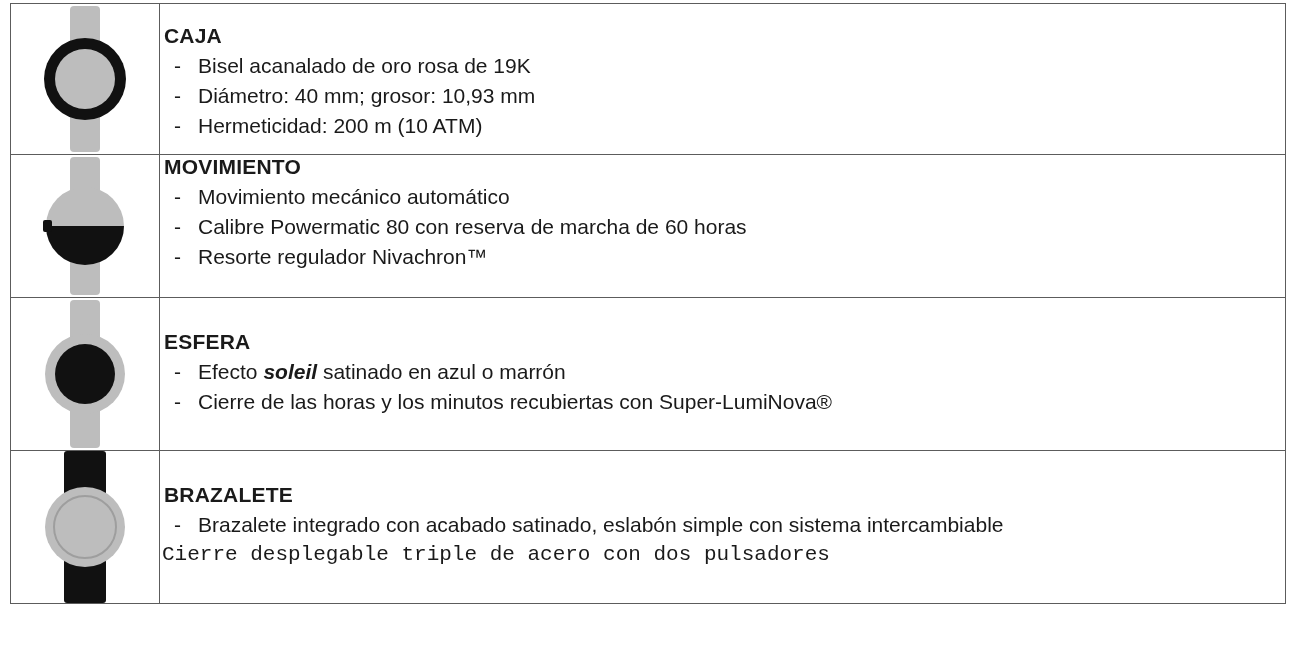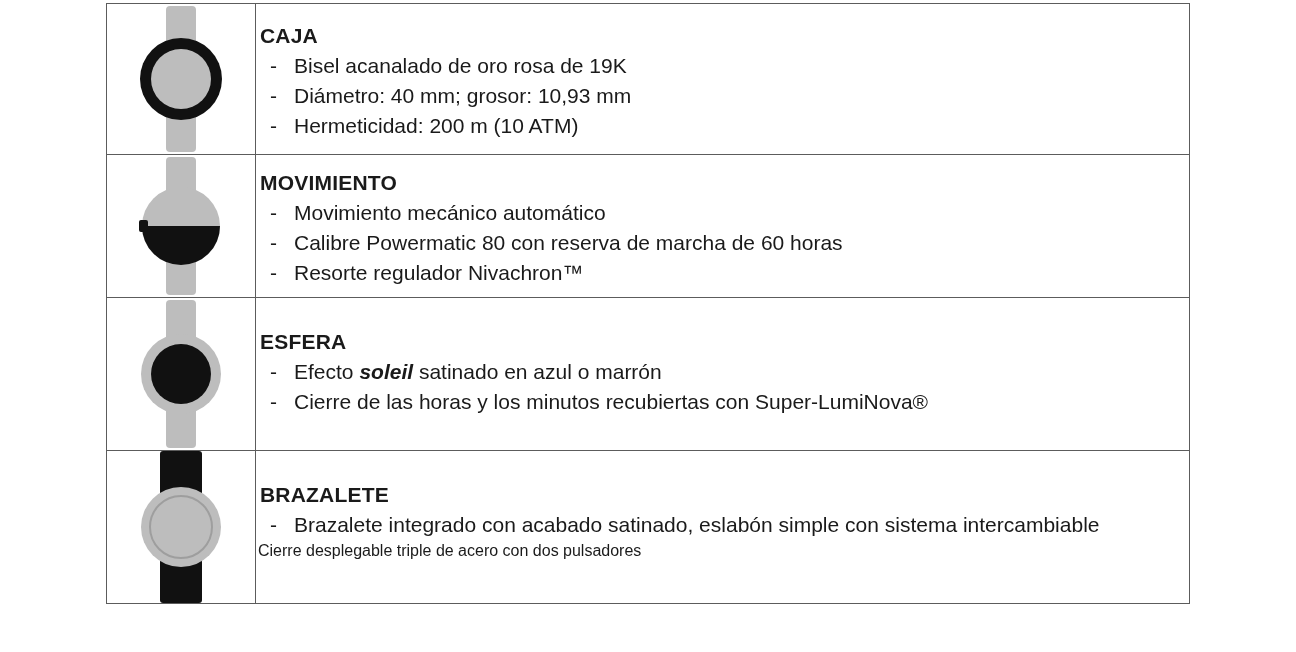--- a/index.html
+++ b/index.html
@@ -9,21 +9,21 @@
   }
   body {
     width: 1296px;
     height: 652px;
     font-family: "Liberation Sans", sans-serif;
     color: #1a1a1a;
     overflow: hidden;
   }
 
   .spec-table {
-    width: 1084px;
+    width: 1276px;
     margin: 3px auto 4px auto;
     border-collapse: collapse;
     table-layout: fixed;
   }
 
   .spec-table td {
     border: 1px solid #5c5c5c;
     padding: 0;
     vertical-align: top;
   }
@@ -33,21 +33,21 @@
     text-align: center;
     vertical-align: middle;
     padding: 6px 0;
   }
 
   .text-cell {
     padding: 8px 10px 10px 12px;
   }
 
   .row-caja .text-cell { padding-top: 20px; }
-  .row-movimiento .text-cell { padding-top: 16px; }
+  .row-movimiento .text-cell { }
   .row-esfera .text-cell { padding-top: 32px; }
   .row-brazalete .text-cell { padding-top: 32px; }
 
   .section-title {
     font-size: 21px;
     font-weight: bold;
     letter-spacing: 0.2px;
     margin: 0 0 4px 4px;
     line-height: 1.1;
   }
@@ -68,23 +68,24 @@
 
   ul.bullets li .dash {
     position: absolute;
     left: 14px;
     top: 0;
     font-size: 21px;
     line-height: 1.42;
   }
 
   .plain-line {
-    font-size: 16px;
+    font-size: 21px;
     line-height: 1.42;
     padding-left: 2px;
+    font-family: Liberation Mono, monospace;
   }
 
   .ital { font-style: italic; font-weight: bold; }
 
   .watch-svg { display: block; margin: 0 auto; }
 </style>
 </head>
 <body>
 
 <table class="spec-table">

